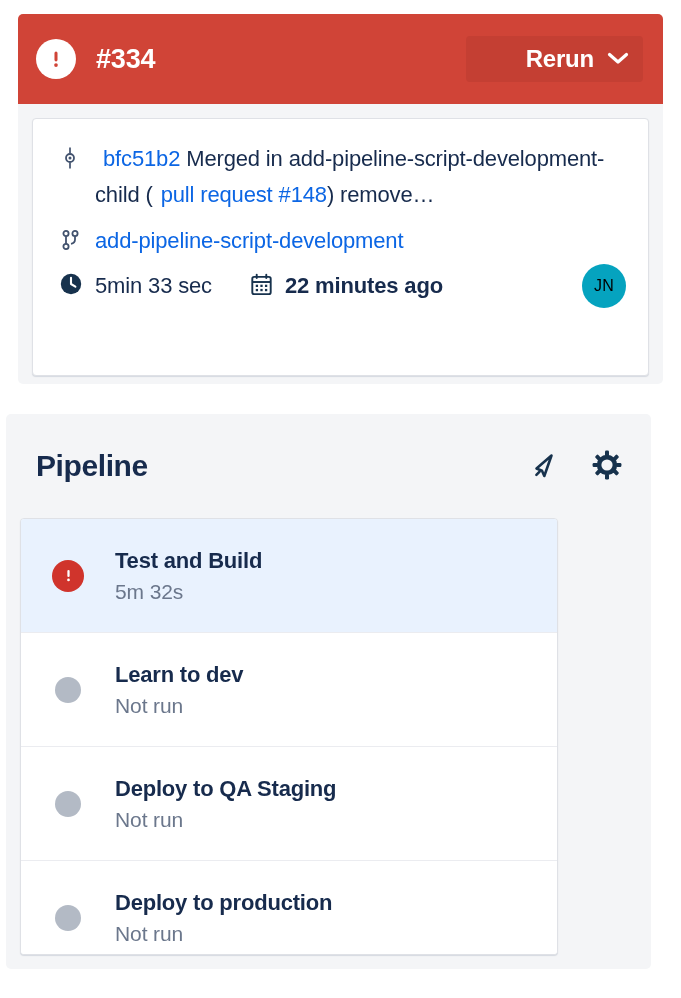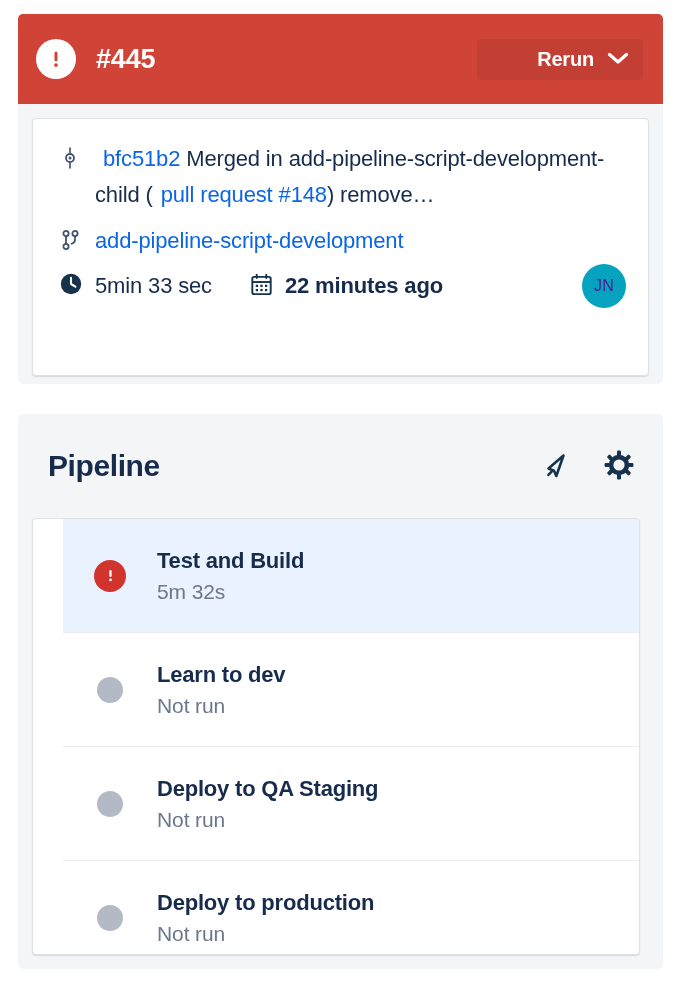--- a/index.html
+++ b/index.html
@@ -65,21 +65,21 @@
     align-items: center;
     gap: 13px;
     background: #C43F33;
     border: none;
     border-radius: 4px;
     padding: 9px 14px 9px 16px;
     cursor: pointer;
     font-family: inherit;
   }
   .rerun-label {
-    font-size: 20px;
+    font-size: 24px;
     font-weight: 700;
     color: #ffffff;
     letter-spacing: -0.2px;
     margin-left: 44px;
   }
   .chev { display: block; }
 
   
   .card-shell {
     position: absolute;
@@ -183,27 +183,27 @@
     transform: translateY(-50%);
     width: 44px;
     height: 44px;
     border-radius: 50%;
     background: #05A3BF;
     display: flex;
     align-items: center;
     justify-content: center;
     font-size: 16px;
     font-weight: 500;
-    color: #4c1d95;
+    color: #000000;
     letter-spacing: 0.2px;
   }
 
   
   #pipeline-shell {
-    left: 18px;
+    left: 6px;
     top: 414px;
     width: 645px;
     height: 555px;
     border-radius: 5px;
   }
 
   .pipeline-header {
     height: 104px;
     display: flex;
     align-items: center;
@@ -228,24 +228,23 @@
     cursor: pointer;
     display: flex;
     align-items: center;
     justify-content: center;
   }
 
   #pipeline-inner {
     position: absolute;
     left: 14px;
     top: 104px;
-    width: 608px;
+    width: 538px;
     height: 437px;
     overflow: hidden;
-    padding-left: 30px;
   }
 
   .steps { position: relative; }
 
   .connector {
     position: absolute;
     left: 46px;
     top: 62px;
     width: 4px;
     height: 290px;
@@ -313,21 +312,21 @@
 
   <div class="status-banner">
     <div class="status-left">
       <span class="error-badge">
         <svg width="26" height="26" viewBox="0 0 24 24" aria-hidden="true">
           <circle cx="12" cy="12" r="12" fill="#ffffff"></circle>
           <rect x="10.6" y="5" width="2.8" height="9.2" rx="1.4" fill="#D04437"></rect>
           <circle cx="12" cy="17.6" r="1.7" fill="#D04437"></circle>
         </svg>
       </span>
-      <span class="build-number">#445</span>
+      <span class="build-number">#334</span>
     </div>
 
     <button class="rerun-button">
       <span class="rerun-label">Rerun</span>
       <span class="chev">
         <svg width="22" height="14" viewBox="0 0 22 14" aria-hidden="true">
           <path d="M2.5 3.5 L11 11 L19.5 3.5" fill="none" stroke="#ffffff" stroke-width="3.2" stroke-linecap="round" stroke-linejoin="round"></path>
         </svg>
       </span>
     </button>

